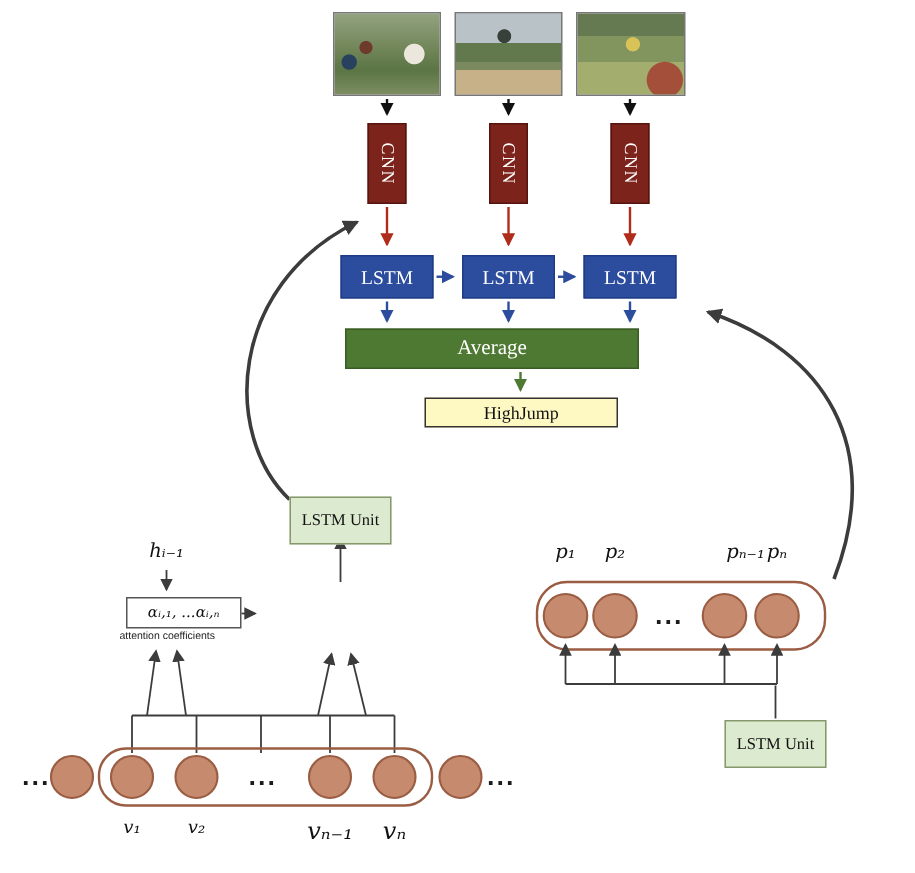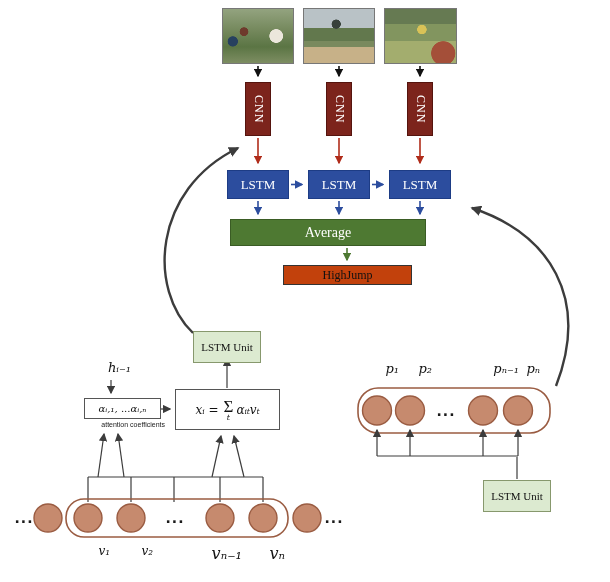--- a/index.html
+++ b/index.html
@@ -18,25 +18,25 @@
     radial-gradient(circle at 46% 28%, #37413a 0 8%, rgba(0,0,0,0) 9%),
     linear-gradient(180deg,#b9c2c6 0 36%,#62784d 36% 60%,#7a8a5e 60% 70%,#c7b188 70% 100%)}
   .frame3{background:
     radial-gradient(circle at 52% 38%, #d9c257 0 9%, rgba(0,0,0,0) 10%),
     radial-gradient(circle at 82% 82%, #a44f39 0 16%, rgba(0,0,0,0) 17%),
     linear-gradient(180deg,#667a52 0 28%,#82955f 28% 60%,#a3ad6e 60% 100%)}
   .cnn{width:26px;height:54px;background:var(--cnn-fill);border:1px solid var(--cnn-border);
        color:#fff;writing-mode:vertical-rl;font-size:12px;letter-spacing:1px}
   .lstm{width:62px;height:29px;background:var(--lstm-fill);border:1px solid var(--lstm-border);color:#fff;font-size:13px}
   .avg{width:196px;height:27px;background:var(--average-fill);border:1px solid var(--average-border);color:#fff;font-size:14px}
-  .out{width:129px;height:20px;background:#c2410c;border:1px solid #333;font-size:12px}
+  .out{width:129px;height:20px;background:#fef9c3;border:1px solid #333;font-size:12px}
   .unit{width:68px;height:32px;background:var(--unit-fill);border:1px solid var(--unit-border);font-size:11px}
   .small-box{background:#fff;border:1px solid #555}
   .math{font-style:italic;font-family:"DejaVu Serif","DejaVu Sans",serif}
-  .lbl{position:absolute;z-index:2;text-align:right;font-style:italic;
+  .lbl{position:absolute;z-index:2;text-align:center;font-style:italic;
        font-family:"DejaVu Serif","DejaVu Sans",serif;font-size:13px;color:#111}
   .caption{font-family:"Liberation Sans",sans-serif;font-size:7px;color:#222;font-style:normal}
   .sigma{display:inline-flex;flex-direction:column;align-items:center;line-height:1;margin:0 3px}
   .sigma>span:first-child{font-size:17px;font-style:normal}
   .sigma-sub{font-size:8px;margin-top:-1px}
   text.dots{font-family:"DejaVu Sans",sans-serif;font-size:14px;font-weight:bold;fill:#1a1a1a;
             text-anchor:middle;letter-spacing:1px}
   .node{fill:var(--circle-fill);stroke:var(--circle-border);stroke-width:1.4}
   .node-frame{fill:none;stroke:var(--circle-border);stroke-width:1.6}
   .ln{fill:none}
@@ -167,28 +167,20 @@
   <div class="abs box lstm" style="left:308px;top:170px">LSTM</div>
   <div class="abs box lstm" style="left:389px;top:170px">LSTM</div>
 
   <div class="abs box avg" style="left:230px;top:219px">Average</div>
   <div class="abs box out" style="left:283px;top:265px">HighJump</div>
 
   <div class="abs box unit" style="left:193px;top:331px">LSTM Unit</div>
   <div class="lbl" style="left:91px;top:360px;width:40px">hᵢ₋₁</div>
   <div class="abs box small-box math" style="left:84px;top:398px;width:77px;height:21px;font-size:10px">αᵢ,₁, ...αᵢ,ₙ</div>
   <div class="lbl caption" style="left:58px;top:421px;width:107px">attention coefficients</div>
-  <div class="abs box small-box" style="left:175px;top:389px;width:105px;height:41px;font-size:12px">
-    <span class="math" style="margin-right:2px">xᵢ =</span>
-    <span class="sigma">
-      <span>Σ</span>
-      <span class="sigma-sub math">t</span>
-    </span>
-    <span class="math">αᵢₜvₜ</span>
-  </div>
 
   <div class="lbl" style="left:66px;top:544px;width:44px;font-size:12px">v₁</div>
   <div class="lbl" style="left:109px;top:544px;width:44px;font-size:12px">v₂</div>
   <div class="lbl" style="left:198px;top:544px;width:44px;font-size:16px">vₙ₋₁</div>
   <div class="lbl" style="left:241px;top:544px;width:44px;font-size:16px">vₙ</div>
 
   <div class="lbl" style="left:355px;top:361px;width:44px">p₁</div>
   <div class="lbl" style="left:388px;top:361px;width:44px">p₂</div>
   <div class="lbl" style="left:475px;top:361px;width:44px">pₙ₋₁</div>
   <div class="lbl" style="left:496px;top:361px;width:44px">pₙ</div>

